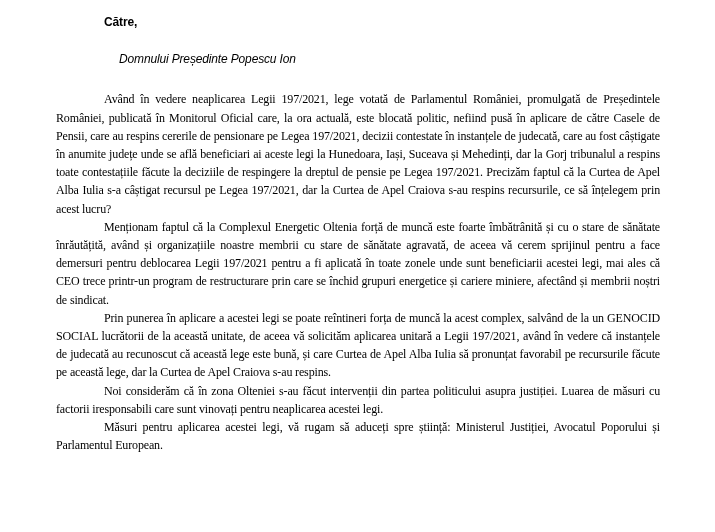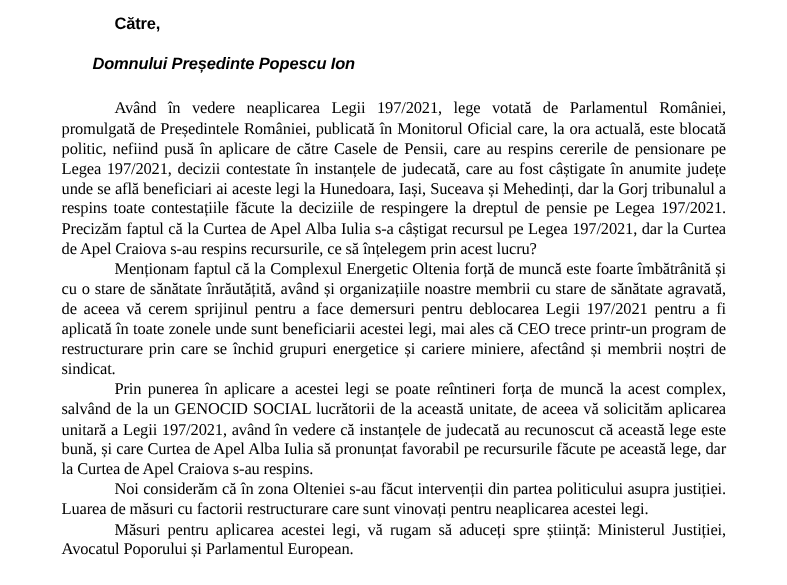--- a/index.html
+++ b/index.html
@@ -8,35 +8,34 @@
     background: #ffffff;
   }
   .page {
     position: relative;
     width: 715px;
     height: 532px;
     box-sizing: border-box;
     background: #ffffff;
     color: #000000;
     font-family: "Liberation Sans", sans-serif;
-    font-size: 15px;
+    font-size: 12px;
     line-height: 18.2px;
     letter-spacing: -0.15px;
     padding: 13px 55px 0 56px;
     overflow: hidden;
   }
   .salutation,
   .recipient {
     font-weight: bold;
     margin: 0 0 19px 48px;
   }
   .addressee {
     font-style: italic;
-    margin: 0 0 22px 28px;
-    font-weight: bold;
+    margin: 0 0 22px 63px;
   }
   .body-text p {
     margin: 0;
     text-align: justify;
     text-indent: 48px;
     font-family: Liberation Serif, serif;
   }
 </style>
 </head>
 <body>
@@ -44,16 +43,16 @@
 <div class="page">
   <p class="salutation">Către,</p>
 
 
   <p class="addressee">Domnului Președinte Popescu Ion</p>
 
   <div class="body-text">
     <p>Având în vedere neaplicarea Legii 197/2021, lege votată de Parlamentul României, promulgată de Președintele României, publicată în Monitorul Oficial care, la ora actuală, este blocată politic, nefiind pusă în aplicare de către Casele de Pensii, care au respins cererile de pensionare pe Legea 197/2021, decizii contestate în instanțele de judecată, care au fost câștigate în anumite județe unde se află beneficiari ai aceste legi la Hunedoara, Iași, Suceava și Mehedinți, dar la Gorj tribunalul a respins toate contestațiile făcute la deciziile de respingere la dreptul de pensie pe Legea 197/2021. Precizăm faptul că la Curtea de Apel Alba Iulia s-a câștigat recursul pe Legea 197/2021, dar la Curtea de Apel Craiova s-au respins recursurile, ce să înțelegem prin acest lucru?</p>
     <p>Menționam faptul că la Complexul Energetic Oltenia forță de muncă este foarte îmbătrânită și cu o stare de sănătate înrăutățită, având și organizațiile noastre membrii cu stare de sănătate agravată, de aceea vă cerem sprijinul pentru a face demersuri pentru deblocarea Legii 197/2021 pentru a fi aplicată în toate zonele unde sunt beneficiarii acestei legi, mai ales că CEO trece printr-un program de restructurare prin care se închid grupuri energetice și cariere miniere, afectând și membrii noștri de sindicat.</p>
     <p>Prin punerea în aplicare a acestei legi se poate reîntineri forța de muncă la acest complex, salvând de la un GENOCID SOCIAL lucrătorii de la această unitate, de aceea vă solicităm aplicarea unitară a Legii 197/2021, având în vedere că instanțele de judecată au recunoscut că această lege este bună, și care Curtea de Apel Alba Iulia să pronunțat favorabil pe recursurile făcute pe această lege, dar la Curtea de Apel Craiova s-au respins.</p>
-    <p>Noi considerăm că în zona Olteniei s-au făcut intervenții din partea politicului asupra justiției. Luarea de măsuri cu factorii restructurare care sunt vinovați pentru neaplicarea acestei legi.</p>
+    <p>Noi considerăm că în zona Olteniei s-au făcut intervenții din partea politicului asupra justiției. Luarea de măsuri cu factorii iresponsabili care sunt vinovați pentru neaplicarea acestei legi.</p>
     <p>Măsuri pentru aplicarea acestei legi, vă rugam să aduceți spre știință: Ministerul Justiției, Avocatul Poporului și Parlamentul European.</p>
   </div>
 </div>
 
 </body></html>

